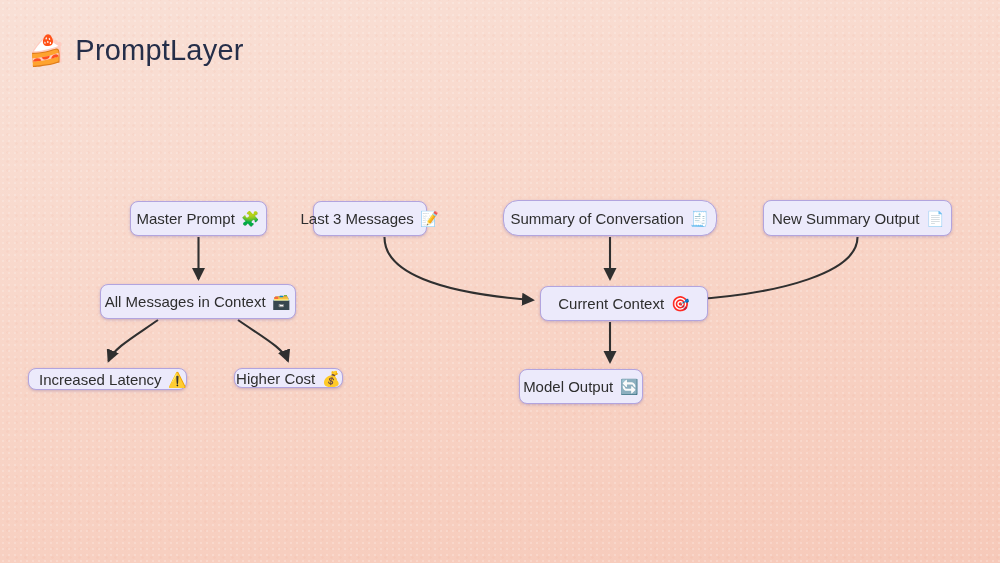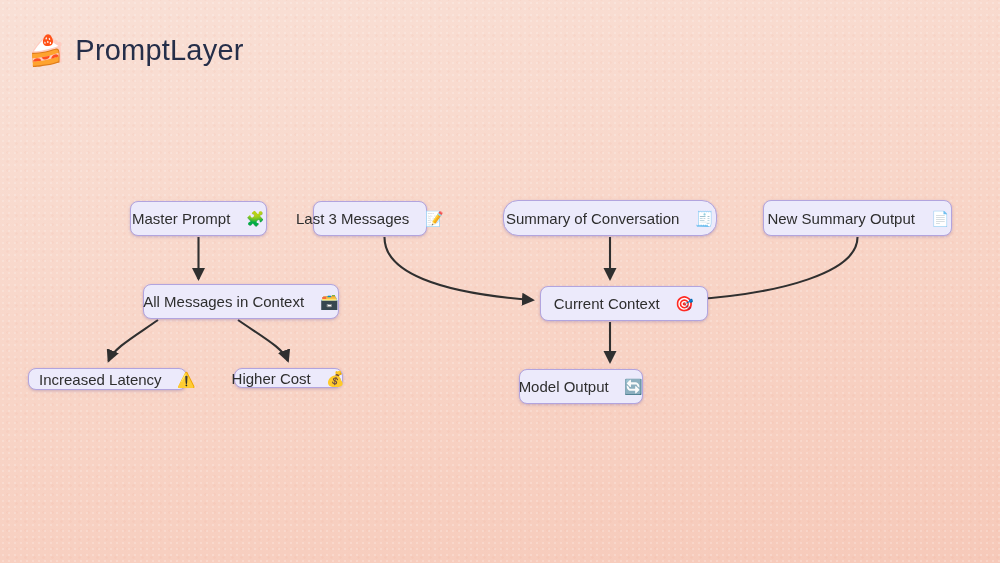--- a/index.html
+++ b/index.html
@@ -20,21 +20,21 @@
       radial-gradient(rgba(231,148,120,.14) 1px,transparent 1.6px);
     background-size:6px 6px,9px 9px;
     background-position:0 0,3px 4px;
   }
   .logo{position:absolute;left:28px;top:34px;display:flex;align-items:center;gap:10px;z-index:3;}
   .logo-icon{font-size:30px;line-height:1;}
   .brand{font-size:29px;font-weight:400;color:var(--brand);letter-spacing:.2px;}
   .edges{position:absolute;left:0;top:0;width:1000px;height:563px;z-index:1;}
   .edge{fill:none;stroke:var(--arrow);stroke-width:2.1px;}
   .node{
-    position:absolute;display:flex;align-items:center;justify-content:center;gap:16px;
+    position:absolute;display:flex;align-items:center;justify-content:center;gap:7px;
     background:var(--node-fill);border:1.6px solid var(--node-border);border-radius:8px;
     box-shadow:0 1px 3px rgba(109,87,160,.32);box-sizing:border-box;z-index:2;padding:0 10px;
   }
   .node-label{font-size:15px;color:var(--node-text);white-space:nowrap;}
   .node-icon{font-size:15px;line-height:1;}
 </style>
 </head>
 <body>
 
 <div class="canvas">
@@ -68,21 +68,21 @@
         <span class="node-icon">📝</span>
       </div>
       <div class="node" style="left: 503px; top: 200px; width: 214px; height: 36px; border-radius: 15px;">
         <span class="node-label">Summary of Conversation</span>
         <span class="node-icon">🧾</span>
       </div>
       <div class="node" style="left: 763px; top: 200px; width: 189px; height: 36px; padding-left: 12px;">
         <span class="node-label">New Summary Output</span>
         <span class="node-icon">📄</span>
       </div>
-      <div class="node" style="left: 100px; top: 284px; width: 196px; height: 35px; margin-left: 43px;">
+      <div class="node" style="left: 100px; top: 284px; width: 196px; height: 35px;">
         <span class="node-label">All Messages in Context</span>
         <span class="node-icon">🗃️</span>
       </div>
       <div class="node" style="left: 540px; top: 286px; width: 168px; height: 35px;">
         <span class="node-label">Current Context</span>
         <span class="node-icon">🎯</span>
       </div>
       <div class="node" style="left: 28px; top: 368px; width: 159px; height: 22px; justify-content: space-between;">
         <span class="node-label">Increased Latency</span>
         <span class="node-icon">⚠️</span>

